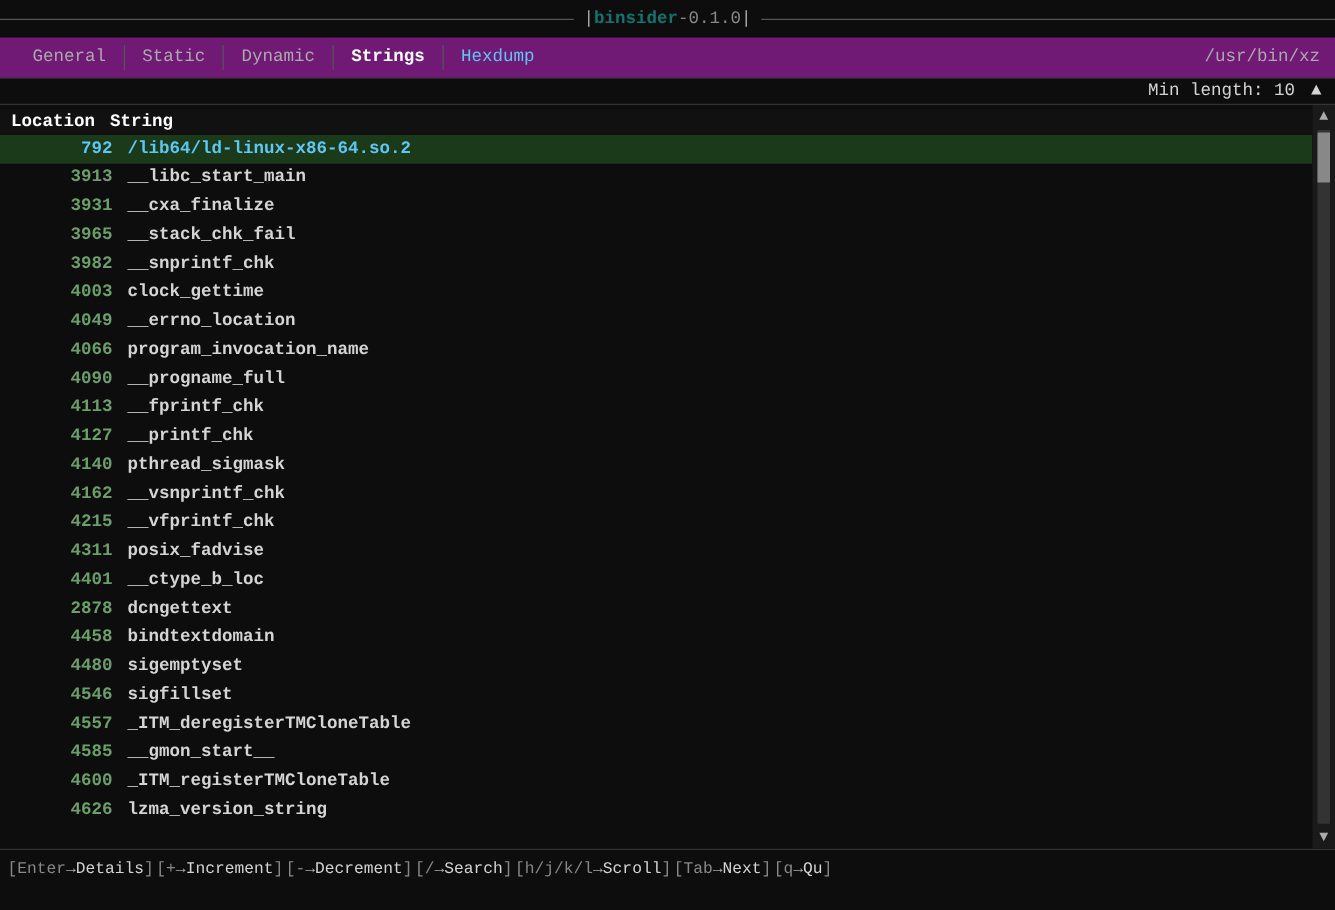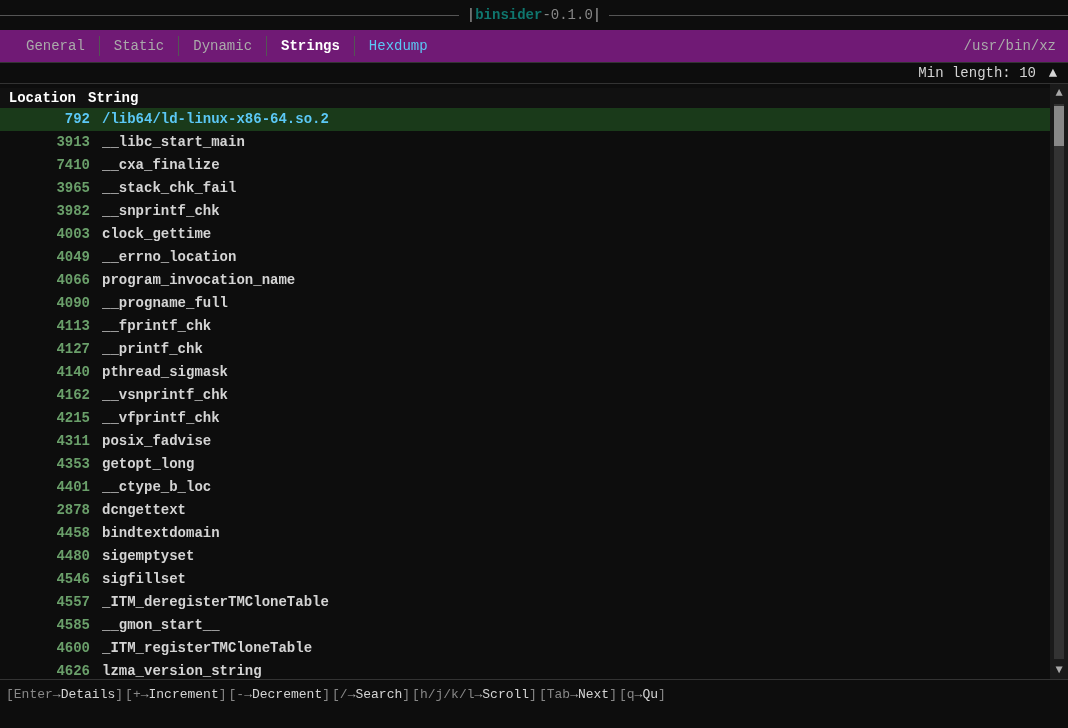--- a/index.html
+++ b/index.html
@@ -276,21 +276,21 @@
       <div id="table-rows">
           <div class="table-row highlighted">
             <span class="col-location selected">792</span>
             <span class="col-string selected">/lib64/ld-linux-x86-64.so.2</span>
           </div>
           <div class="table-row">
             <span class="col-location">3913</span>
             <span class="col-string">__libc_start_main</span>
           </div>
           <div class="table-row">
-            <span class="col-location">7410</span>
+            <span class="col-location">3931</span>
             <span class="col-string">__cxa_finalize</span>
           </div>
           <div class="table-row">
             <span class="col-location">3965</span>
             <span class="col-string">__stack_chk_fail</span>
           </div>
           <div class="table-row">
             <span class="col-location">3982</span>
             <span class="col-string">__snprintf_chk</span>
           </div>
@@ -326,24 +326,20 @@
             <span class="col-location">4162</span>
             <span class="col-string">__vsnprintf_chk</span>
           </div>
           <div class="table-row">
             <span class="col-location">4215</span>
             <span class="col-string">__vfprintf_chk</span>
           </div>
           <div class="table-row">
             <span class="col-location">4311</span>
             <span class="col-string">posix_fadvise</span>
-          </div>
-          <div class="table-row">
-            <span class="col-location">4353</span>
-            <span class="col-string">getopt_long</span>
           </div>
           <div class="table-row">
             <span class="col-location">4401</span>
             <span class="col-string">__ctype_b_loc</span>
           </div>
           <div class="table-row">
             <span class="col-location">2878</span>
             <span class="col-string">dcngettext</span>
           </div>
           <div class="table-row">

